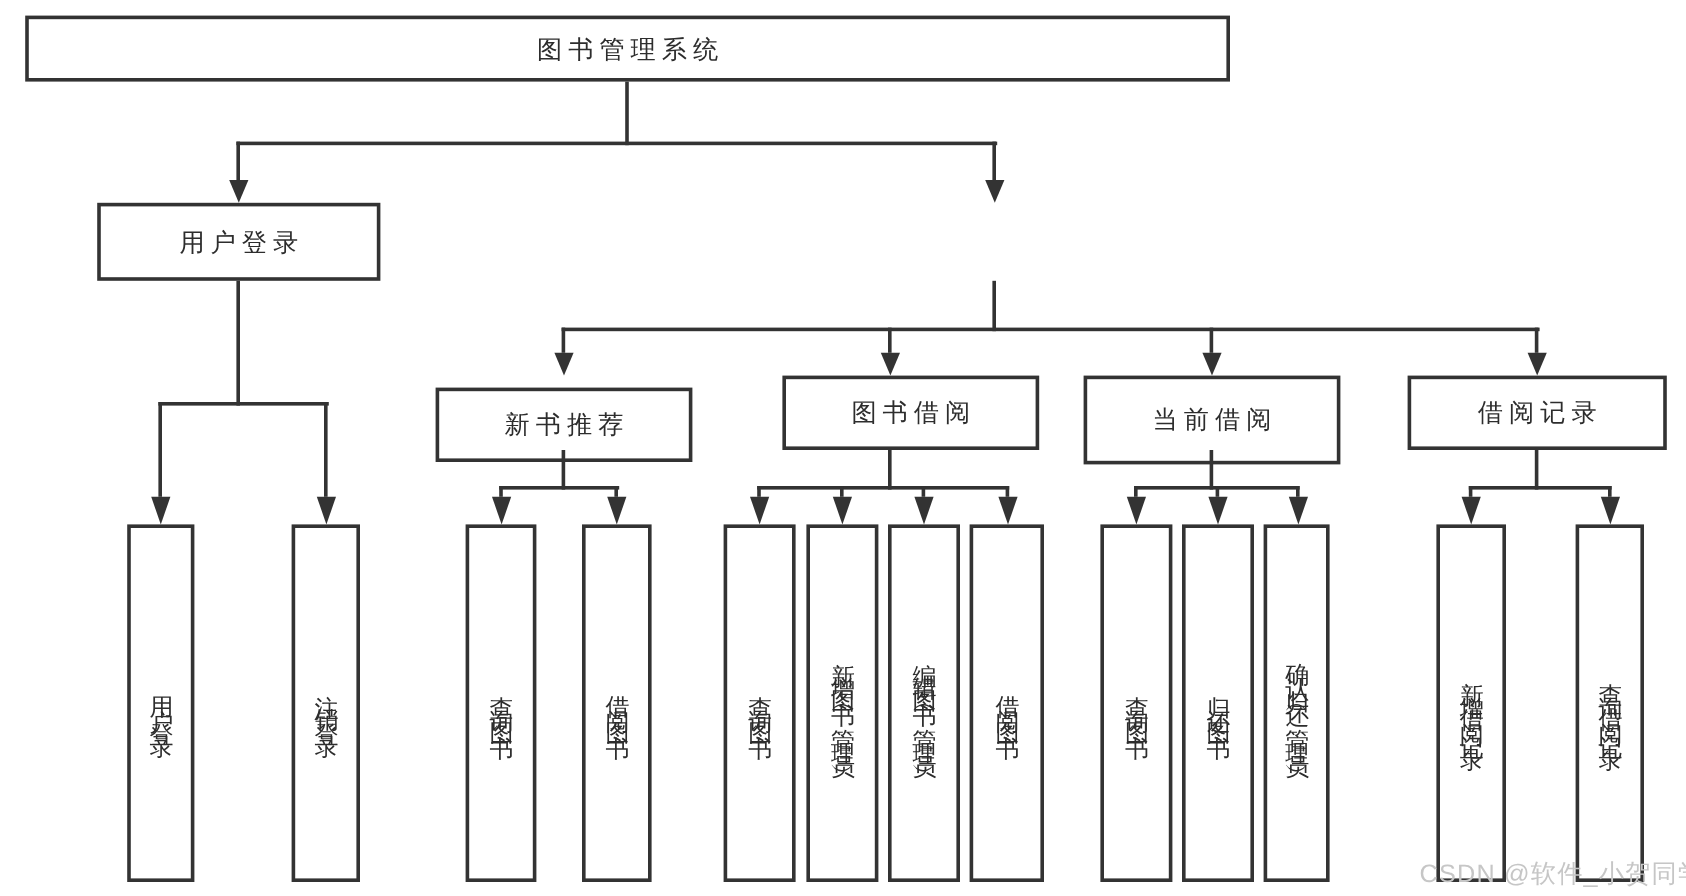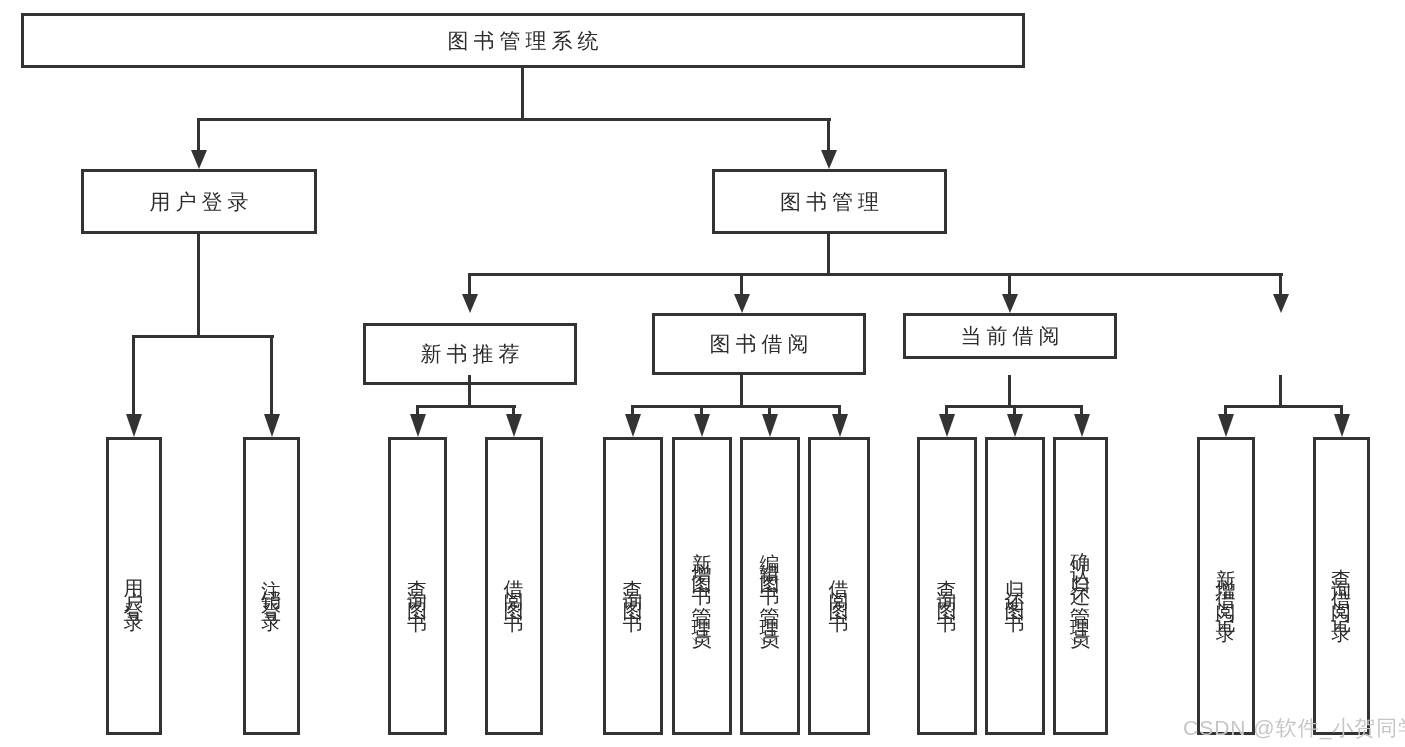--- a/index.html
+++ b/index.html
@@ -34,32 +34,32 @@
 
 <div id="stage">
 
   <div class="box" style="left:21px;top:13px;width:1004px;height:55px;">
     <span>图书管理系统</span>
   </div>
 
   <div class="box" style="left:81px;top:169px;width:236px;height:65px;">
     <span>用户登录</span>
   </div>
-  <div class="box" style="left:712px;top:169px;width:235px;height:65px;">
-    <span>图书管理</span>
-  </div>
 
   <div class="box" style="left:363px;top:323px;width:214px;height:62px;">
     <span>新书推荐</span>
   </div>
   <div class="box" style="left:652px;top:313px;width:214px;height:62px;">
     <span>图书借阅</span>
   </div>
-  <div class="box" style="left:903px;top:313px;width:214px;height:46px;">
+  <div class="box" style="left:903px;top:313px;width:214px;height:74px;">
     <span>当前借阅</span>
+  </div>
+  <div class="box" style="left:1173px;top:313px;width:216px;height:62px;">
+    <span>借阅记录</span>
   </div>
 
   <div class="leaf" style="left:106px;width:56px;">
     <span>用户登录</span>
   </div>
   <div class="leaf" style="left:243px;width:57px;">
     <span>注销登录</span>
   </div>
   <div class="leaf" style="left:388px;width:59px;">
     <span>查询图书</span>

